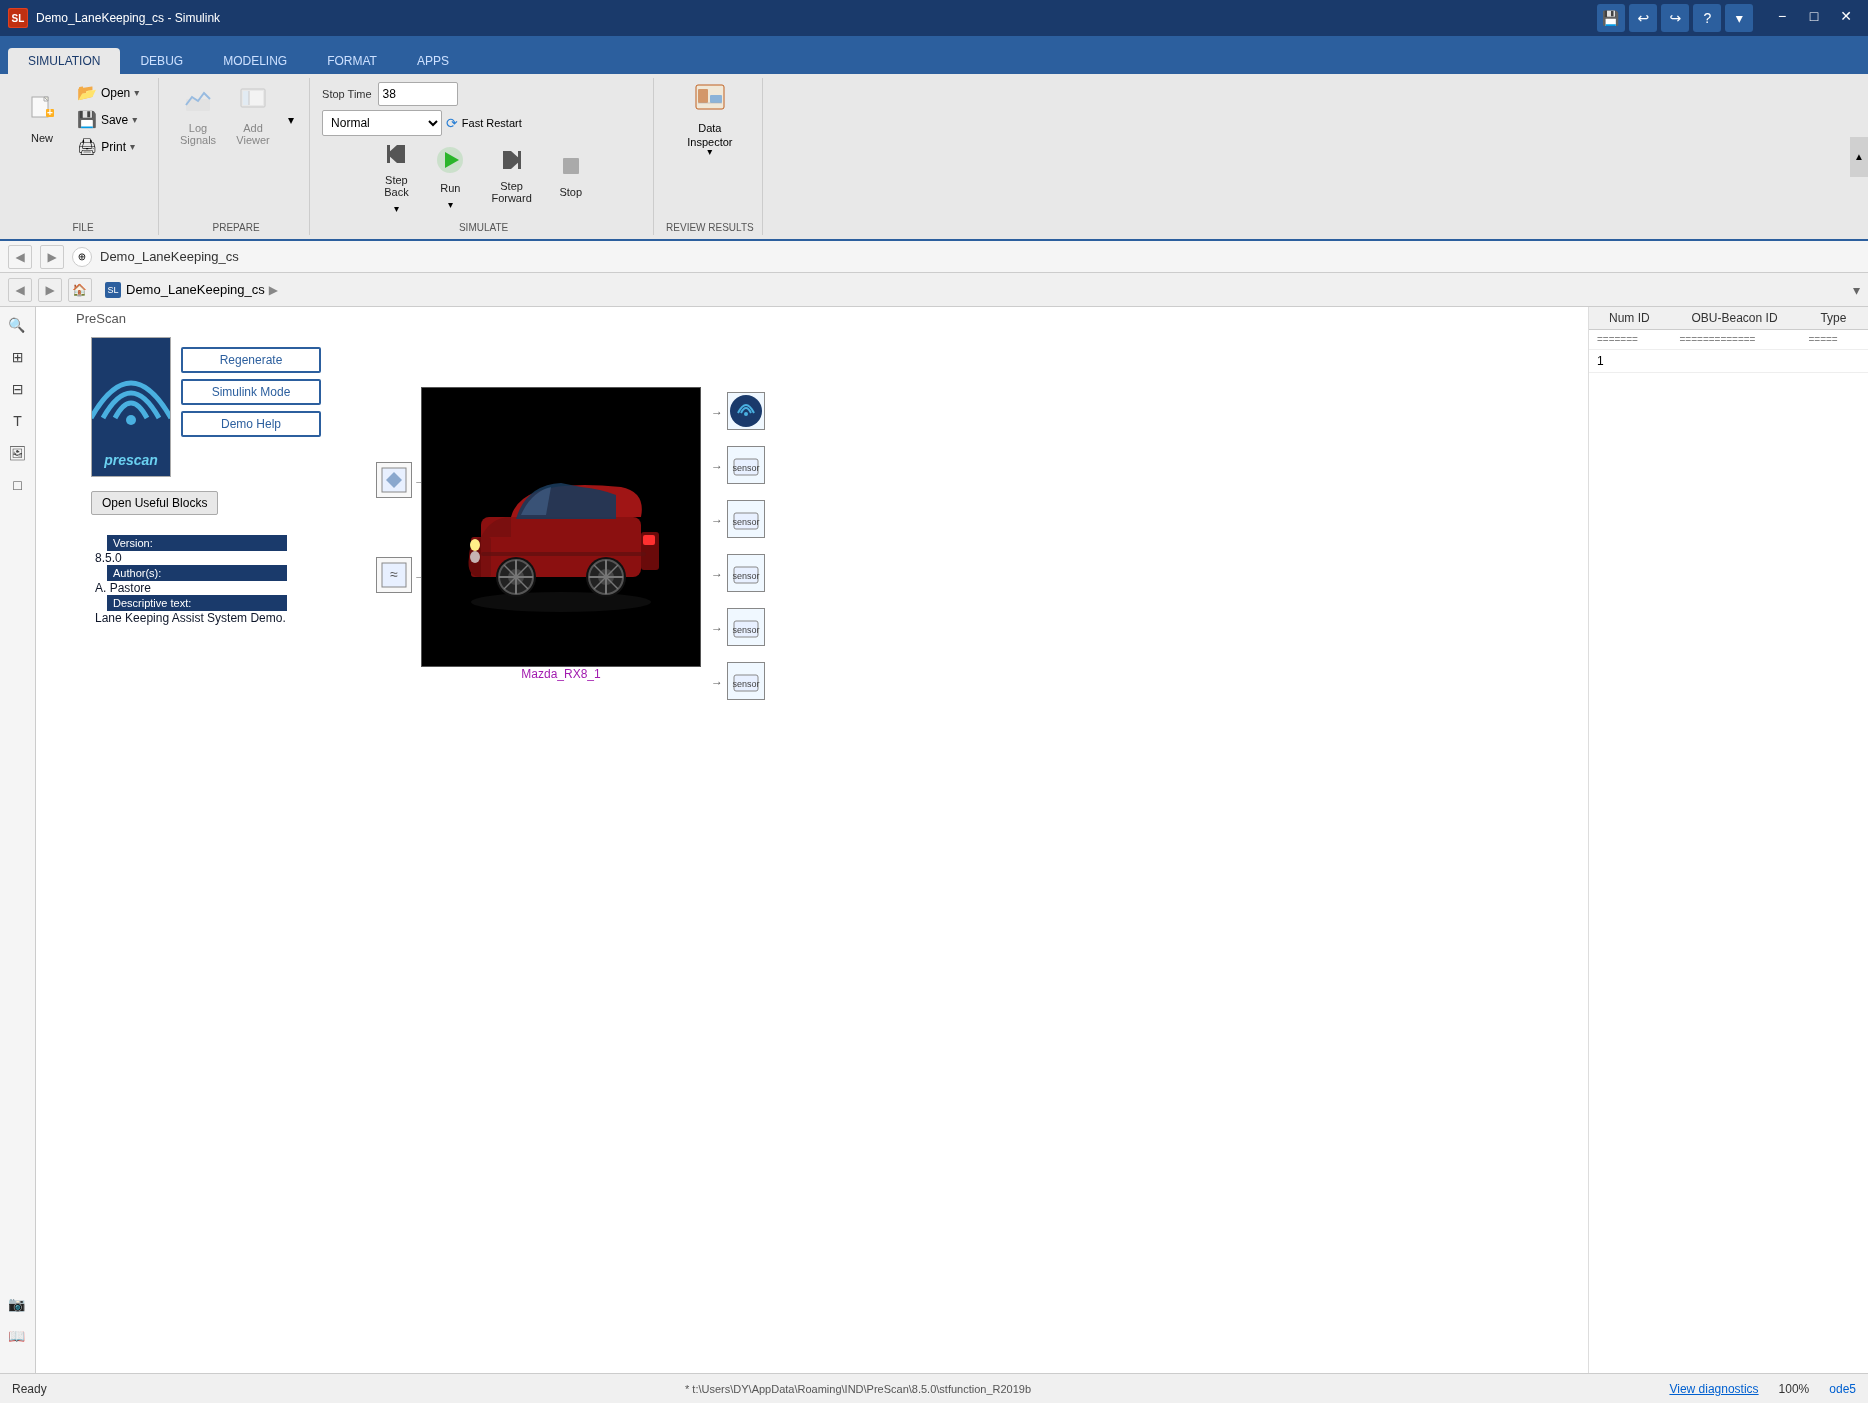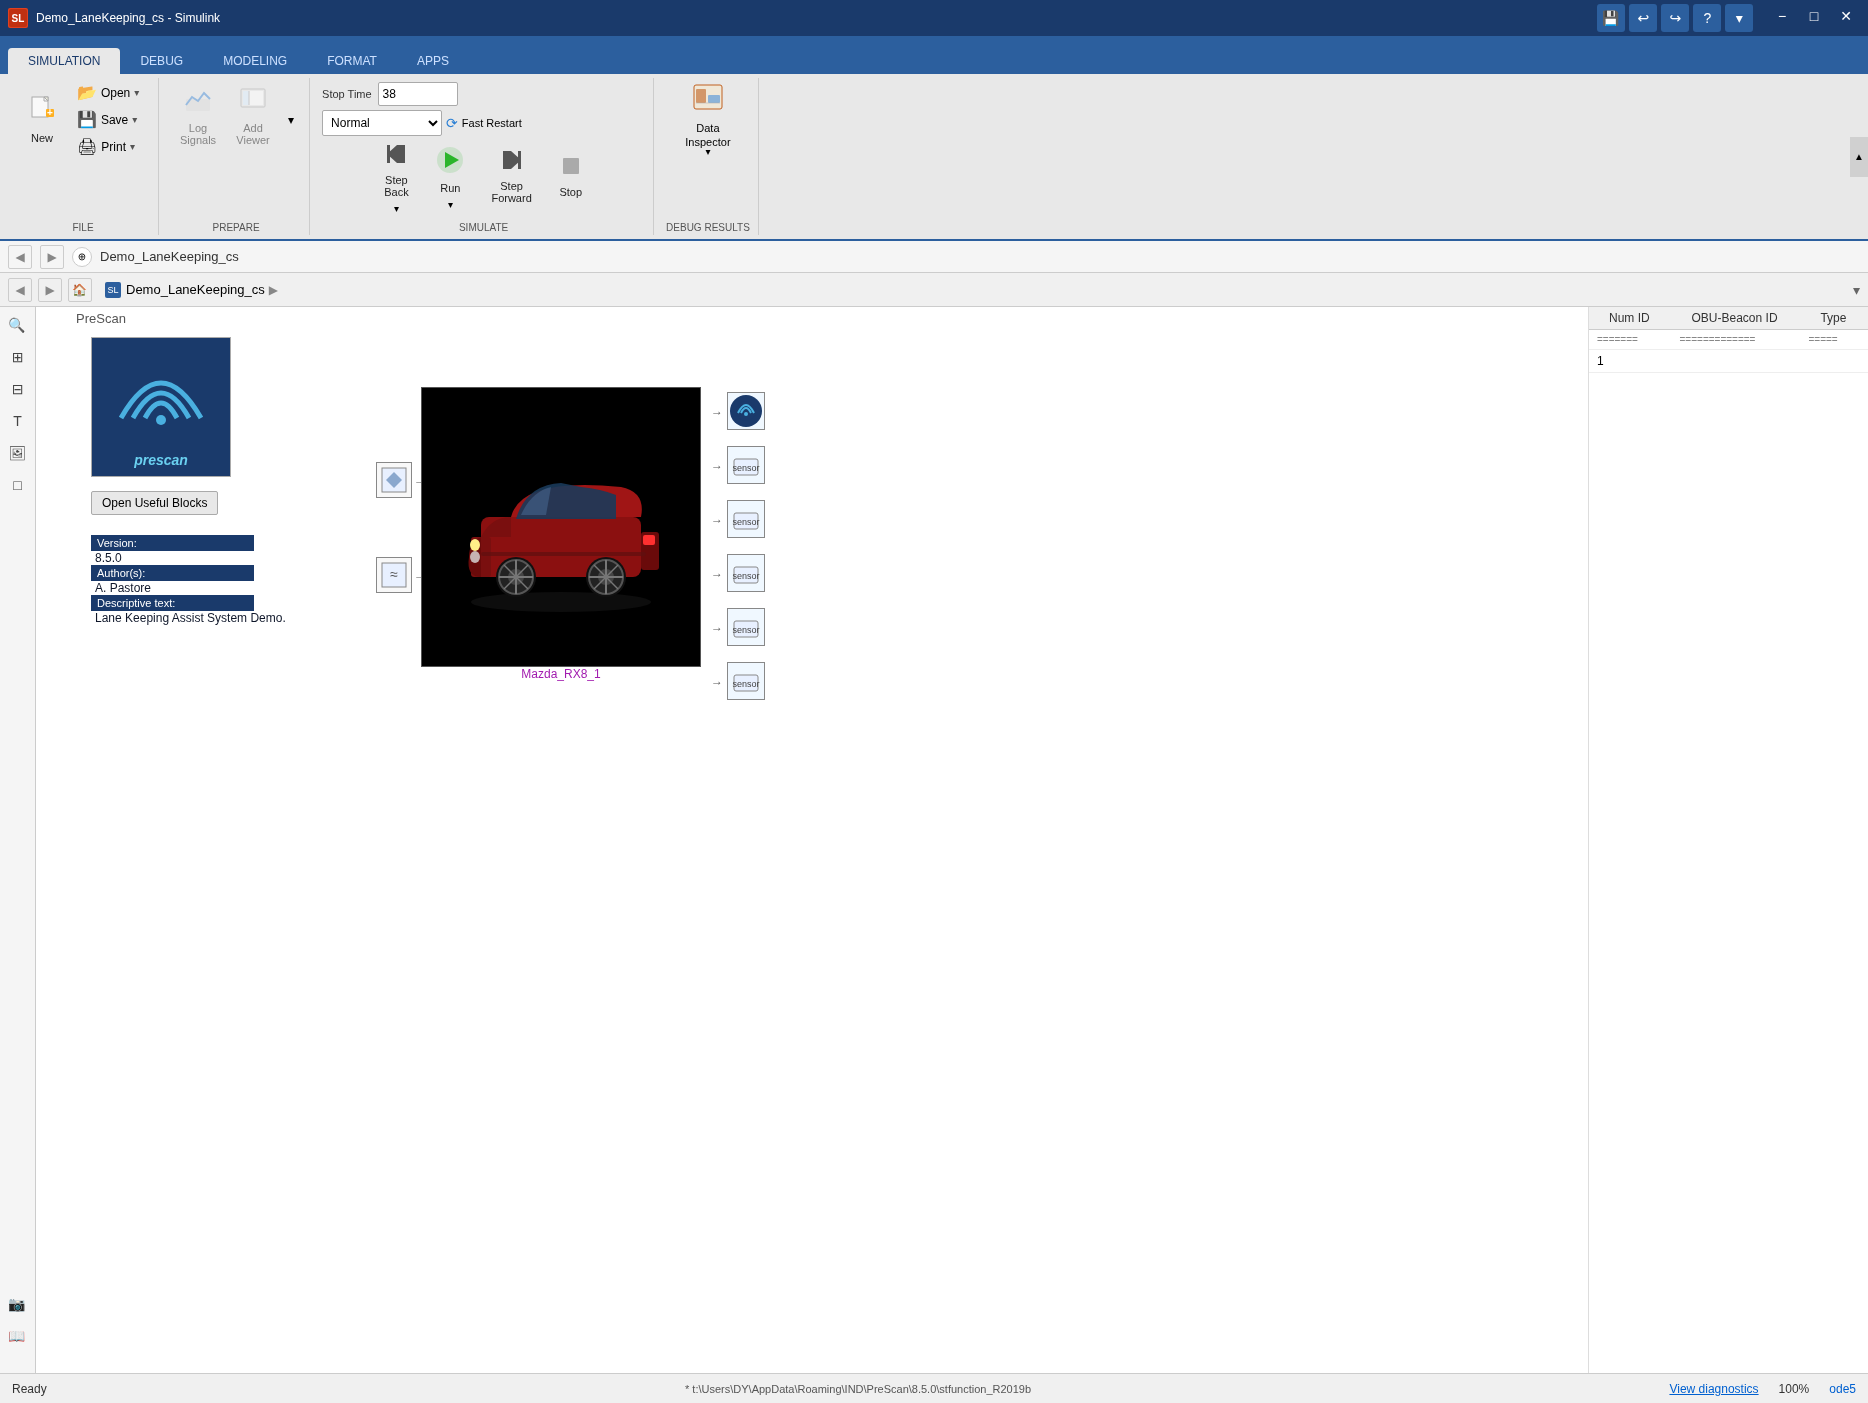--- a/index.html
+++ b/index.html
@@ -303,21 +303,22 @@
       font-size: 12px;
       border-radius: 2px;
     }
 
     .metadata-section { margin-top: 20px; }
     .metadata-label {
       background: #1a3a6b;
       color: white;
       font-size: 11px;
       padding: 2px 6px;
-      width: 163px;
+      width: 180px;
+      margin-left: 16px;
     }
     .metadata-value { font-size: 12px; padding: 0 4px; color: #0f172a; }
     .car-canvas {
       width: 280px;
       height: 280px;
       background: black;
       border: 1px solid #555;
       display: flex;
       align-items: center;
       justify-content: center;
@@ -632,21 +633,21 @@
           <rect x="16" y="14" width="12" height="8" fill="#4a90d9" opacity="0.6" rx="1"></rect>
           <line x1="4" y1="22" x2="28" y2="22" stroke="#aaa" stroke-width="0.5"></line>
         </svg>
       </span>
       <span class="label" style="white-space:pre-line;text-align:center;">Data
 Inspector</span>
     </div>
     <div style="display:flex;align-items:center;margin-top:-4px;cursor:pointer;">
       <span style="font-size:10px;">▾</span>
     </div>
-    <span class="ribbon-group-label">DEBUG RESULTS</span>
+    <span class="ribbon-group-label">REVIEW RESULTS</span>
   </div>
 
   <button class="collapse-btn">
     <span>▲</span>
   </button>
 </div>
 
 <div class="address-bar">
   <button class="addr-nav-btn">◀</button>
   <button class="addr-nav-btn">▶</button>
@@ -715,20 +716,25 @@
               <path d="M22,60 Q50,10 78,60" fill="none" stroke="#4ab0e0" stroke-width="5"></path>
 
               <path d="M34,60 Q50,30 66,60" fill="none" stroke="#4ab0e0" stroke-width="5"></path>
 
               <circle cx="50" cy="62" r="5" fill="#4ab0e0"></circle>
             </svg>
           </div>
           <div style="color:#6ad0f0;font-size:14px;font-weight:bold;font-style:italic;padding-bottom:8px;z-index:1;">prescan</div>
         </div>
 
+        <div class="prescan-buttons">
+          <button class="prescan-btn">Regenerate</button>
+          <button class="prescan-btn">Simulink Mode</button>
+          <button class="prescan-btn">Demo Help</button>
+        </div>
       </div>
 
       
       <button class="open-useful-blocks">Open Useful Blocks</button>
 
       
       <div class="metadata-section">
         <div class="metadata-label">Version:</div>
         <div class="metadata-value">8.5.0</div>
         <div class="metadata-label">Author(s):</div>

